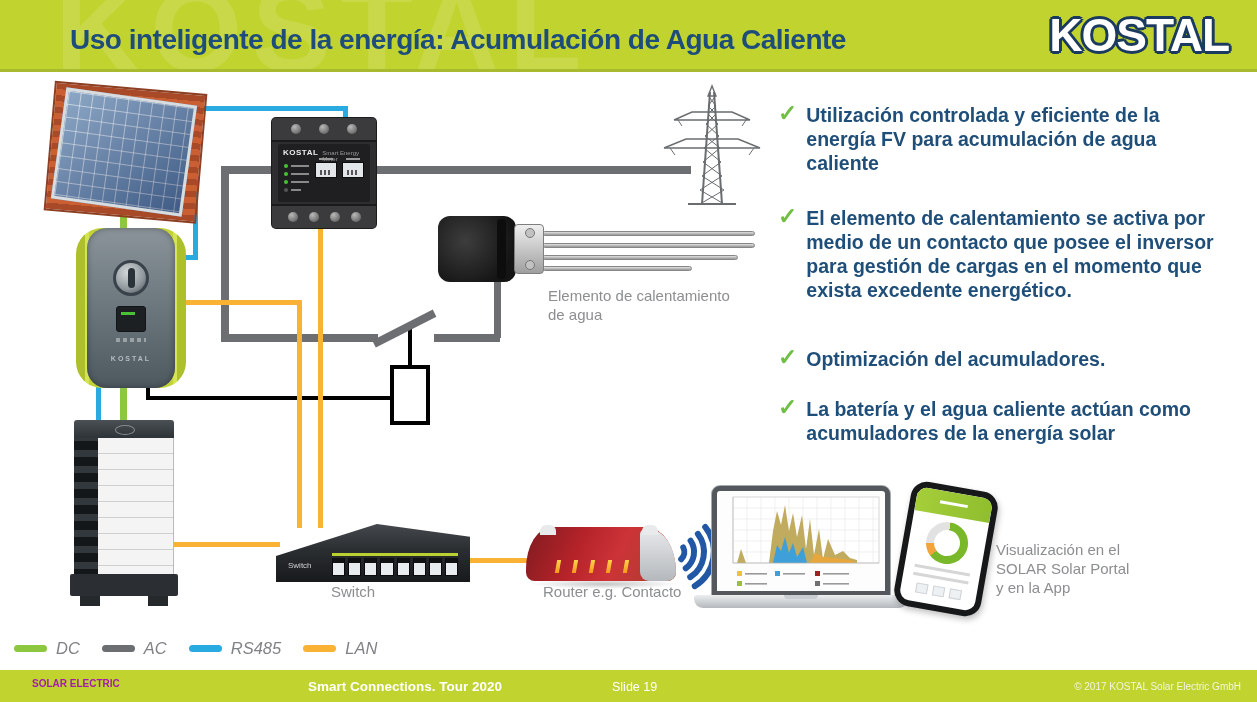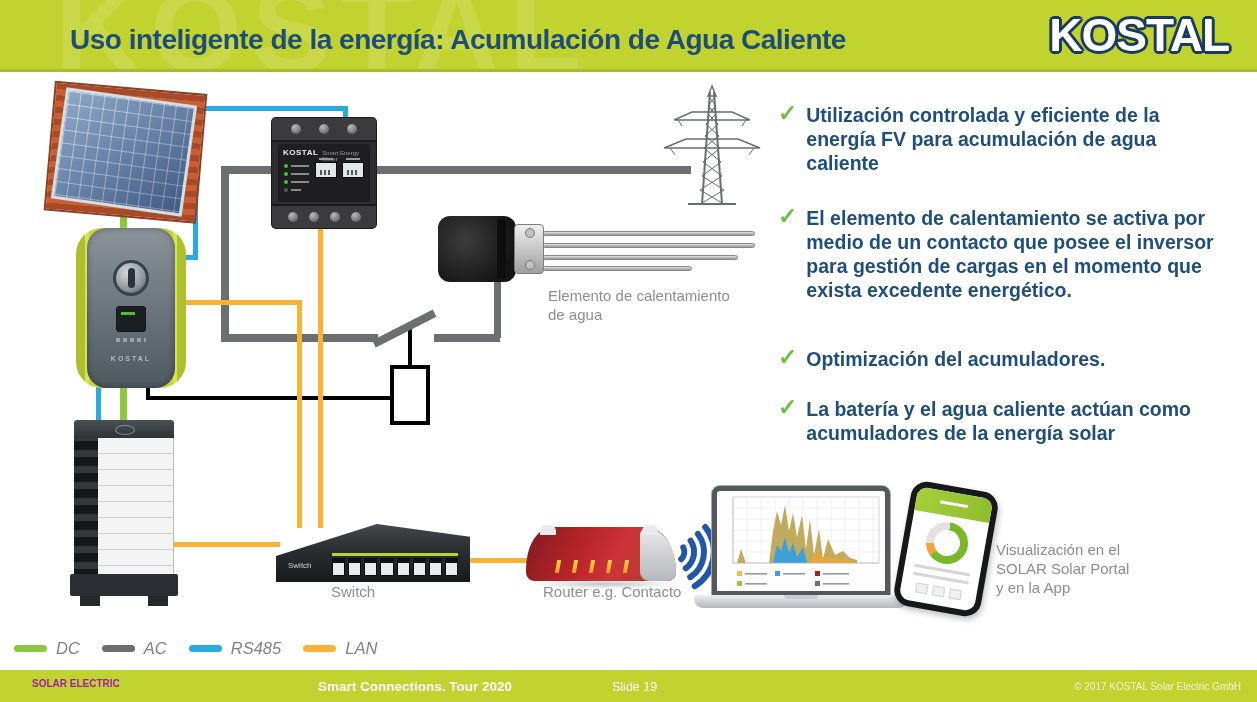--- a/index.html
+++ b/index.html
@@ -177,21 +177,21 @@
   .check { color:#6fbf44; font-size:23px; font-weight:bold; line-height:1; margin-right:9px;
            position:relative; top:-2px; flex:0 0 auto; }
   .bullet-text { color:#1f4e79; font-size:19.5px; font-weight:bold; line-height:1.23; }
   .legend { position:absolute; left:14px; top:639px; display:flex; align-items:center; gap:22px; z-index:6;font-style:italic; }
   .legend-item { display:flex; align-items:center; gap:9px; }
   .legend-swatch { width:33px; height:7px; border-radius:4px; background:#999; }
   .legend-label { color:#808285; font-size:16.5px; }
   .footer { position:absolute; left:0; top:670px; width:1257px; height:32px; background:#c1d32f;
            z-index:10; }
   .footer-brand { position:absolute; left:24px; top:8px; color:#a21caf; font-weight:bold; font-size:10px;margin-left:8px; }
-  .footer-event { position:absolute; left:318px; top:9px; color:#fff; font-weight:bold; font-size:13.5px; }
+  .footer-event { position:absolute; left:308px; top:9px; color:#fff; font-weight:bold; font-size:13.5px; }
   .footer-slide { position:absolute; left:612px; top:10px; color:#fff; font-size:12.5px; }
   .footer-copy  { position:absolute; right:16px; top:11px; color:#f2f6da; font-size:10px; }
 </style>
 </head>
 <body>
 
 <div class="header">
   <div class="header-watermark">KOSTAL</div>
   <div class="page-title">Uso inteligente de la energía: Acumulación de Agua Caliente</div>
   <div class="logo">KOSTAL</div>

